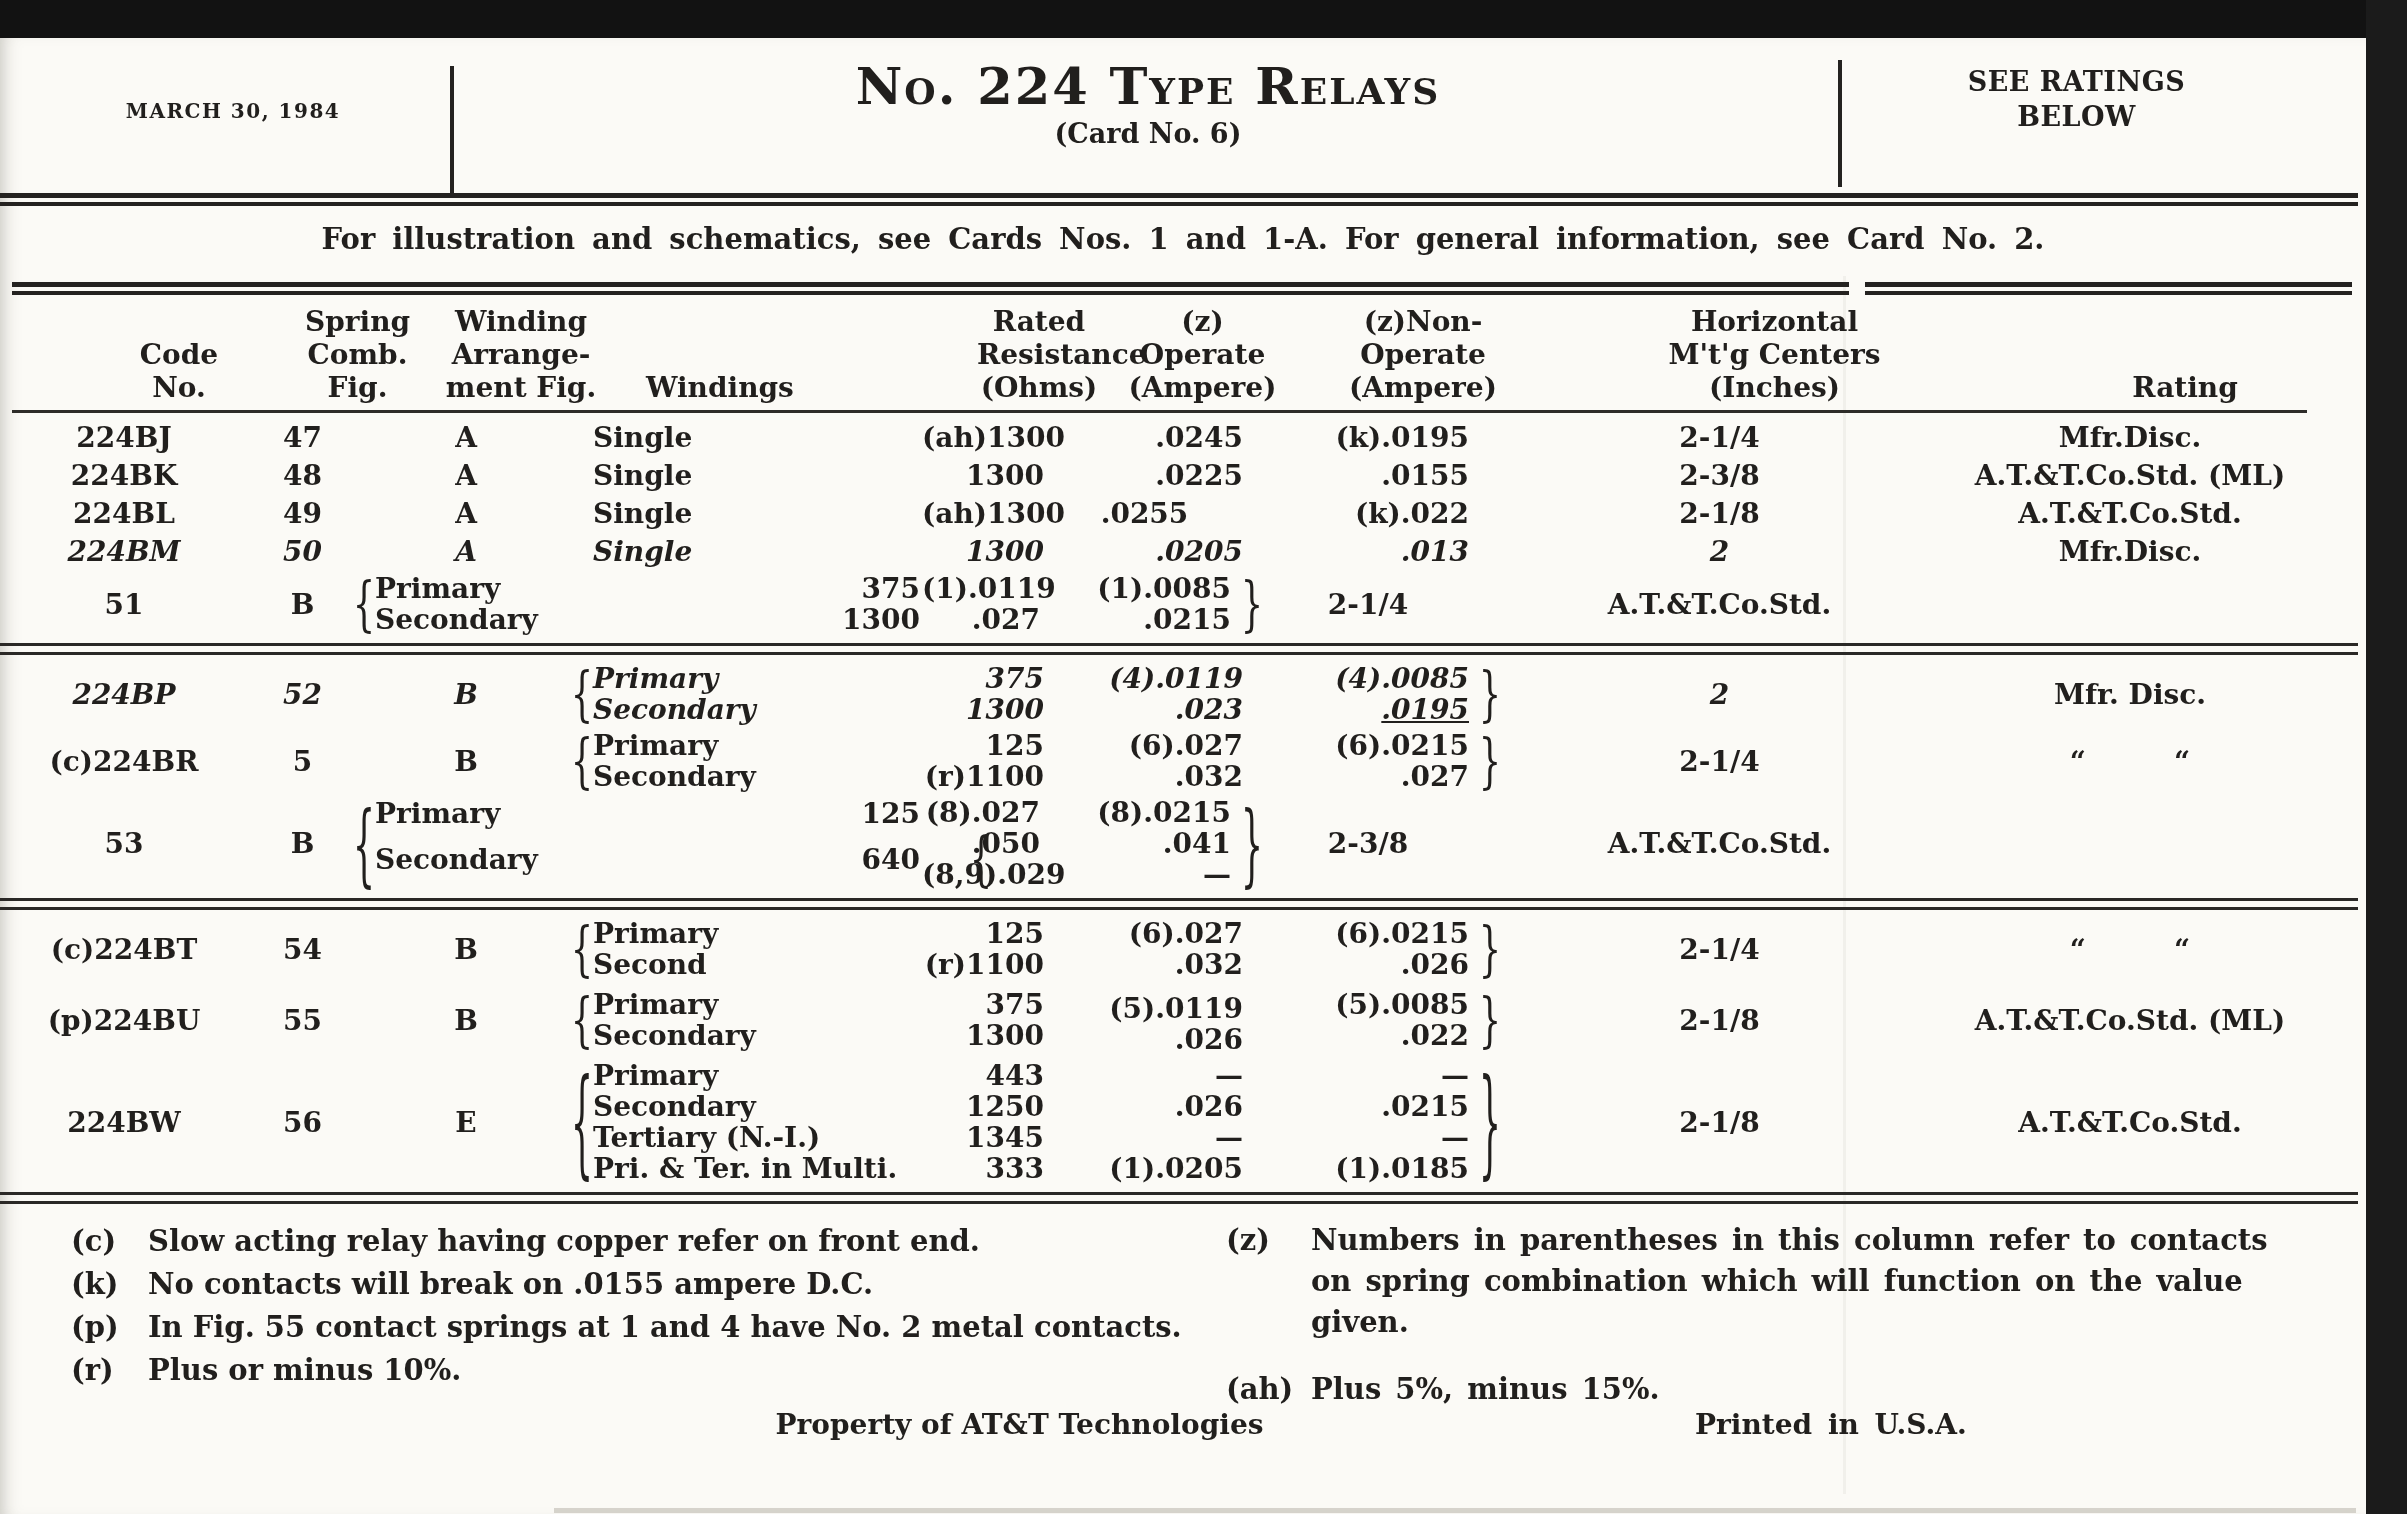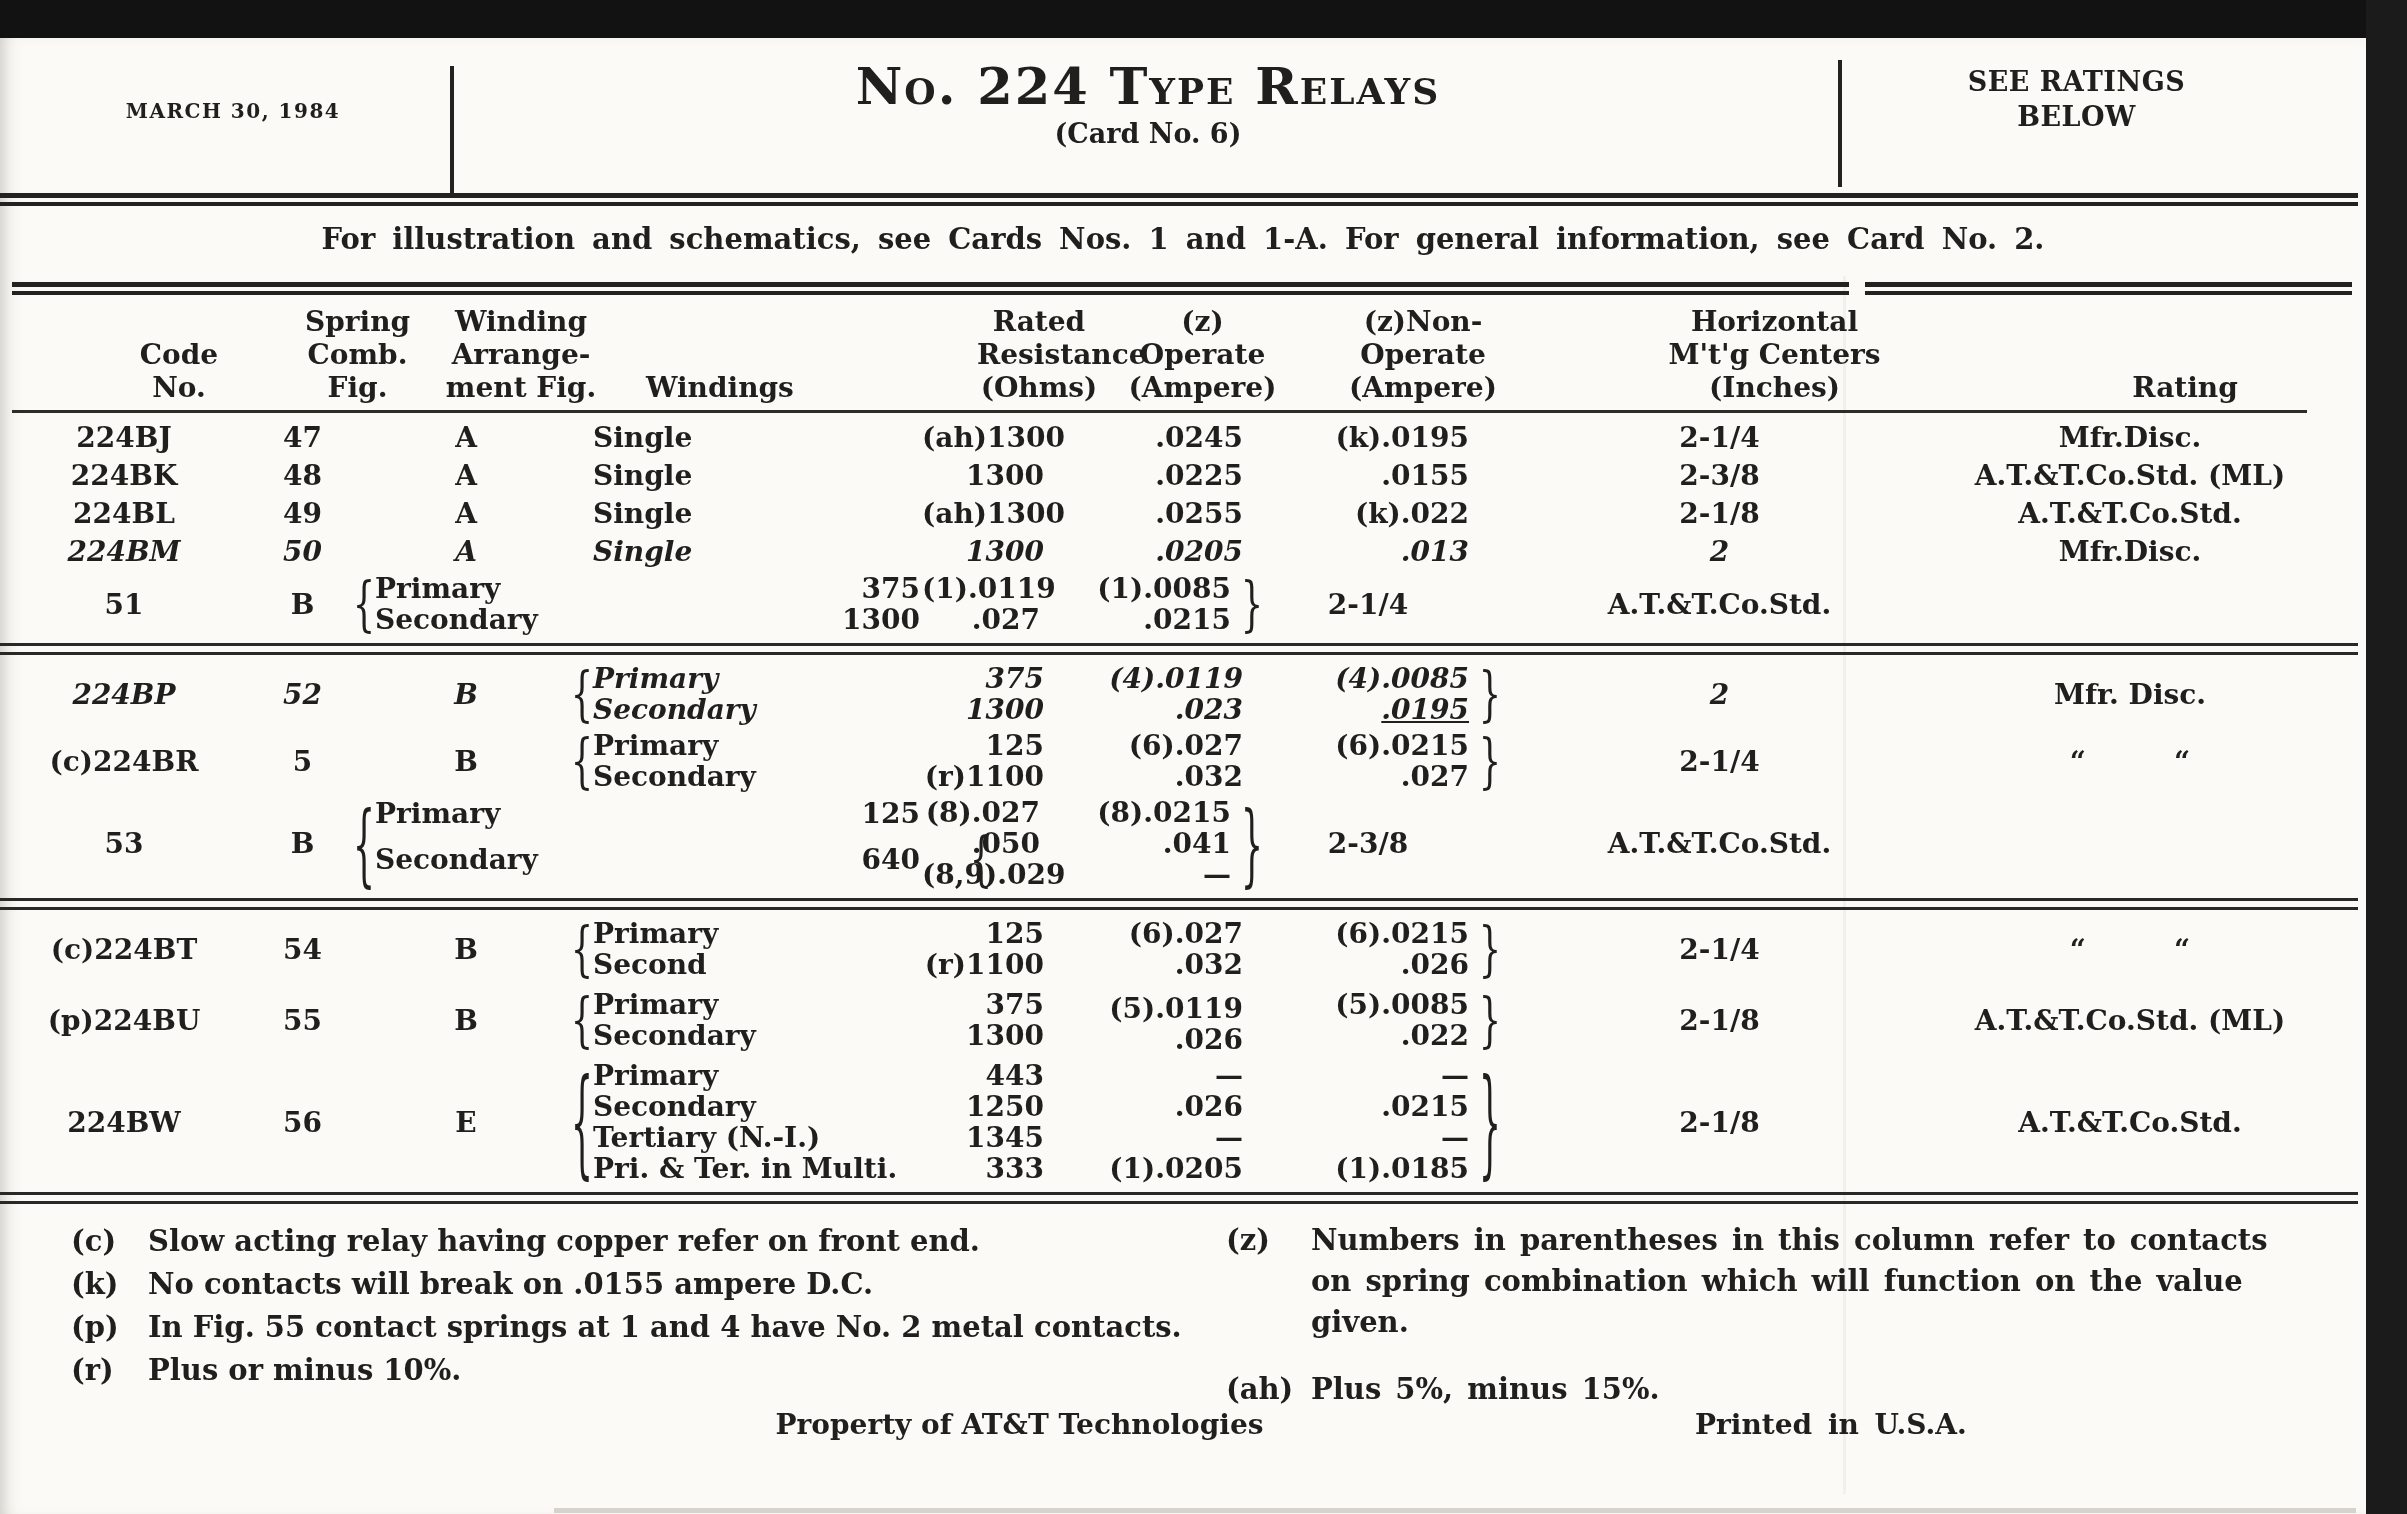--- a/index.html
+++ b/index.html
@@ -177,21 +177,21 @@
             <div class="cell cc">224BL</div>
             <div class="cell cc">49</div>
             <div class="cell cc">A</div>
             <div class="cell c-wind">
               <div class="ln" style="height: 31px; line-height: 31px;">Single</div>
             </div>
             <div class="cell c-res">
               <div class="ln" style="height: 31px; line-height: 31px;">(ah)1300</div>
             </div>
             <div class="cell c-op">
-              <div class="ln" style="height: 31px; line-height: 31px;">.0255</div>
+              <div class="ln" style="height: 31px; line-height: 31px; text-align: center;">.0255</div>
             </div>
             <div class="cell c-non">
               <div class="ln" style="height: 31px; line-height: 31px;">(k).022</div>
             </div>
             <div class="cell cc">2-1/8</div>
             <div class="cell cc c-rate">A.T.&amp;T.Co.Std.</div>
           </div>
           <div class="relay italic">
             <div class="cell cc">224BM</div>
             <div class="cell cc">50</div>

